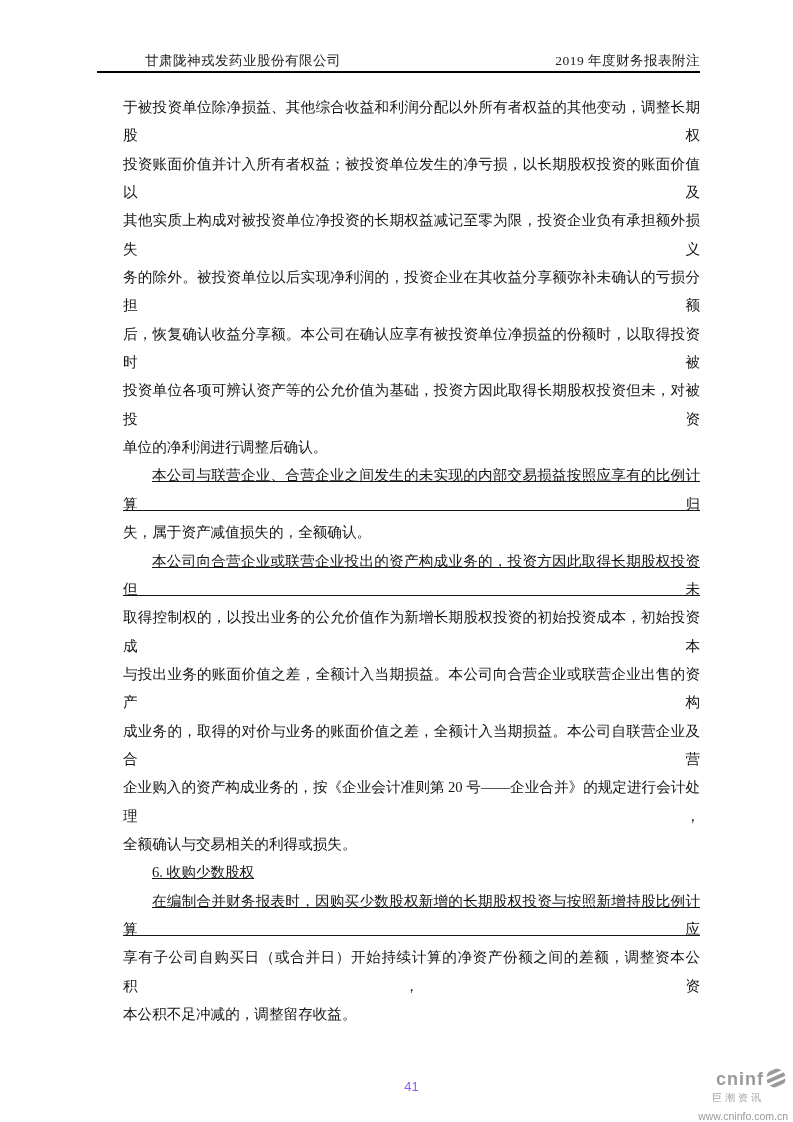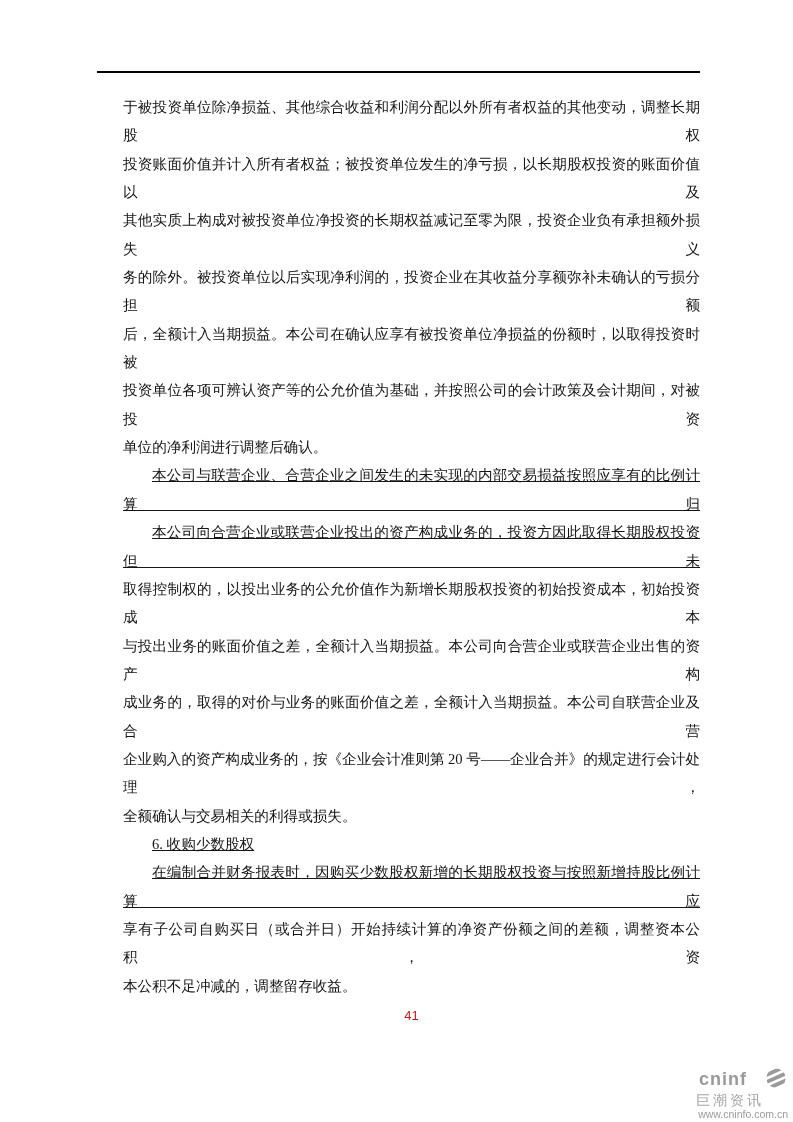--- a/index.html
+++ b/index.html
@@ -52,80 +52,85 @@
   }
   .line.just {
     white-space: normal;
     text-align-last: justify;
   }
   .line.indent { text-indent: 29px; text-decoration: underline; }
   
   .page-number {
     position: absolute;
     left: 123px;
-    top: 1008px;
+    top: 1079px;
     width: 577px;
     text-align: center;
     font-size: 13px;
-    color: #b91c1c;
+    color: #8b5cf6;
     font-family: "Liberation Sans", "DejaVu Sans", sans-serif;
   }
   .logo-block {
     position: absolute;
     right: 3px;
     top: 1068px;
     width: 160px;
     text-align: right;
     padding-right: 2px;
     font-family: "Liberation Sans", "DejaVu Sans", sans-serif;
     color: #9e9e9e;
     line-height: 1;
   }
   .logo-top {
     display: flex;
     justify-content: flex-end;
     align-items: center;
-    gap: 17px;
+    gap: 0;
   }
   .logo-brand {
     font-size: 18px;
     font-weight: bold;
     letter-spacing: 1px;
     color: #9a9a9a;
   }
   .logo-cnname {
-    font-size: 14px;
+    font-size: 10px;
     letter-spacing: 3px;
     margin-top: 3px;
     margin-right: 24px;
     color: #a4a4a4;
   }
   .logo-url {
     font-size: 10.5px;
-    margin-top: 2px;
+    margin-top: 8px;
     color: #9a9a9a;
   }
   .swirl-icon { width: 24px; height: 22px; }
 </style>
 </head>
 <body>
 
 <div class="page">
 
+  <div class="header-row">
+    <span class="header-company">甘肃陇神戎发药业股份有限公司</span>
+    <span class="header-doc-title">2019 年度财务报表附注</span>
+  </div>
   <div class="header-rule"></div>
 
   <div class="body-text">
       <div class="line just">于被投资单位除净损益、其他综合收益和利润分配以外所有者权益的其他变动，调整长期股权</div>
       <div class="line just">投资账面价值并计入所有者权益；被投资单位发生的净亏损，以长期股权投资的账面价值以及</div>
       <div class="line just">其他实质上构成对被投资单位净投资的长期权益减记至零为限，投资企业负有承担额外损失义</div>
       <div class="line just">务的除外。被投资单位以后实现净利润的，投资企业在其收益分享额弥补未确认的亏损分担额</div>
-      <div class="line just">后，全额计入当期损益。本公司在确认应享有被投资单位净损益的份额时，以取得投资时被</div>
-      <div class="line just">投资单位各项可辨认资产等的公允价值为基础，并按照公司的会计政策及会计期间，对被投资</div>
+      <div class="line just">后，恢复确认收益分享额。本公司在确认应享有被投资单位净损益的份额时，以取得投资时被</div>
+      <div class="line just">投资单位各项可辨认资产等的公允价值为基础，投资方因此取得长期股权投资但未，对被投资</div>
       <div class="line">单位的净利润进行调整后确认。</div>
       <div class="line indent just">本公司与联营企业、合营企业之间发生的未实现的内部交易损益按照应享有的比例计算归</div>
+      <div class="line">失，属于资产减值损失的，全额确认。</div>
       <div class="line indent just">本公司向合营企业或联营企业投出的资产构成业务的，投资方因此取得长期股权投资但未</div>
       <div class="line just">取得控制权的，以投出业务的公允价值作为新增长期股权投资的初始投资成本，初始投资成本</div>
       <div class="line just">与投出业务的账面价值之差，全额计入当期损益。本公司向合营企业或联营企业出售的资产构</div>
       <div class="line just">成业务的，取得的对价与业务的账面价值之差，全额计入当期损益。本公司自联营企业及合营</div>
       <div class="line just">企业购入的资产构成业务的，按《企业会计准则第 20 号——企业合并》的规定进行会计处理，</div>
       <div class="line">全额确认与交易相关的利得或损失。</div>
       <div class="line indent">6. 收购少数股权</div>
       <div class="line indent just">在编制合并财务报表时，因购买少数股权新增的长期股权投资与按照新增持股比例计算应</div>
       <div class="line just">享有子公司自购买日（或合并日）开始持续计算的净资产份额之间的差额，调整资本公积，资</div>
       <div class="line">本公积不足冲减的，调整留存收益。</div>

